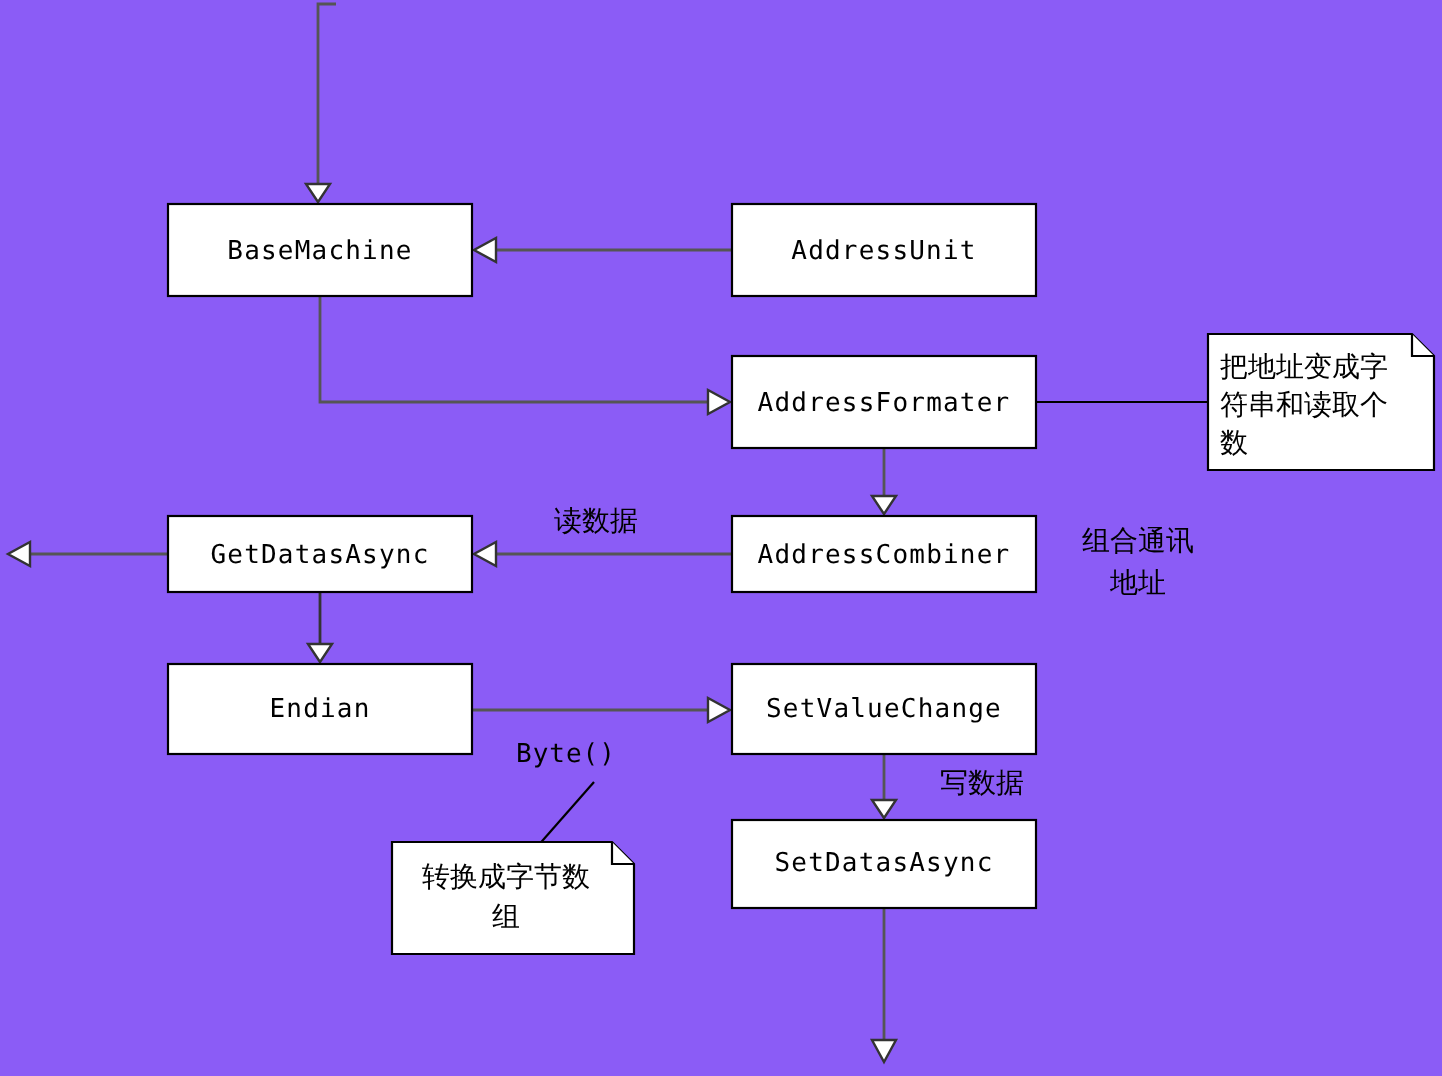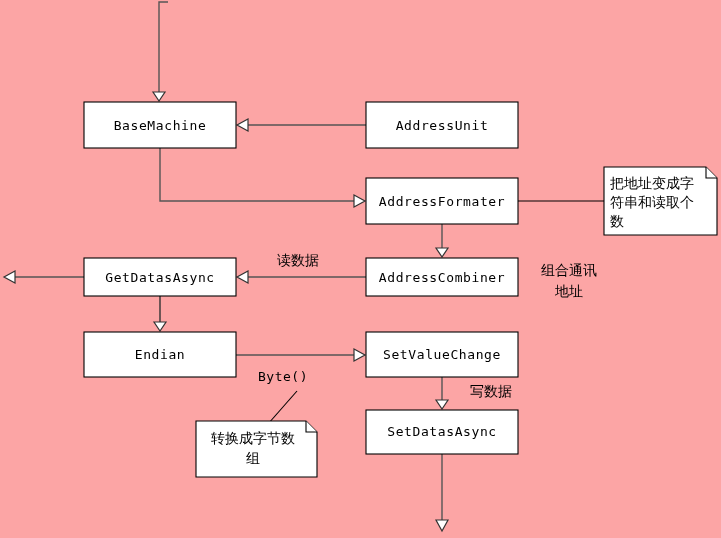--- a/index.html
+++ b/index.html
@@ -10,21 +10,21 @@
   body {
     width: 721px;
     height: 538px;
     font-family: "DejaVu Sans Mono", "Liberation Mono", monospace;
     overflow: hidden;
   }
   #diagram-root {
     position: relative;
     width: 721px;
     height: 538px;
-    background: #fca5a5;
+    background: #8b5cf6;
   }
   svg.canvas {
     position: absolute;
     left: 0;
     top: 0;
     width: 721px;
     height: 538px;
     display: block;
   }
   .box-rect {

